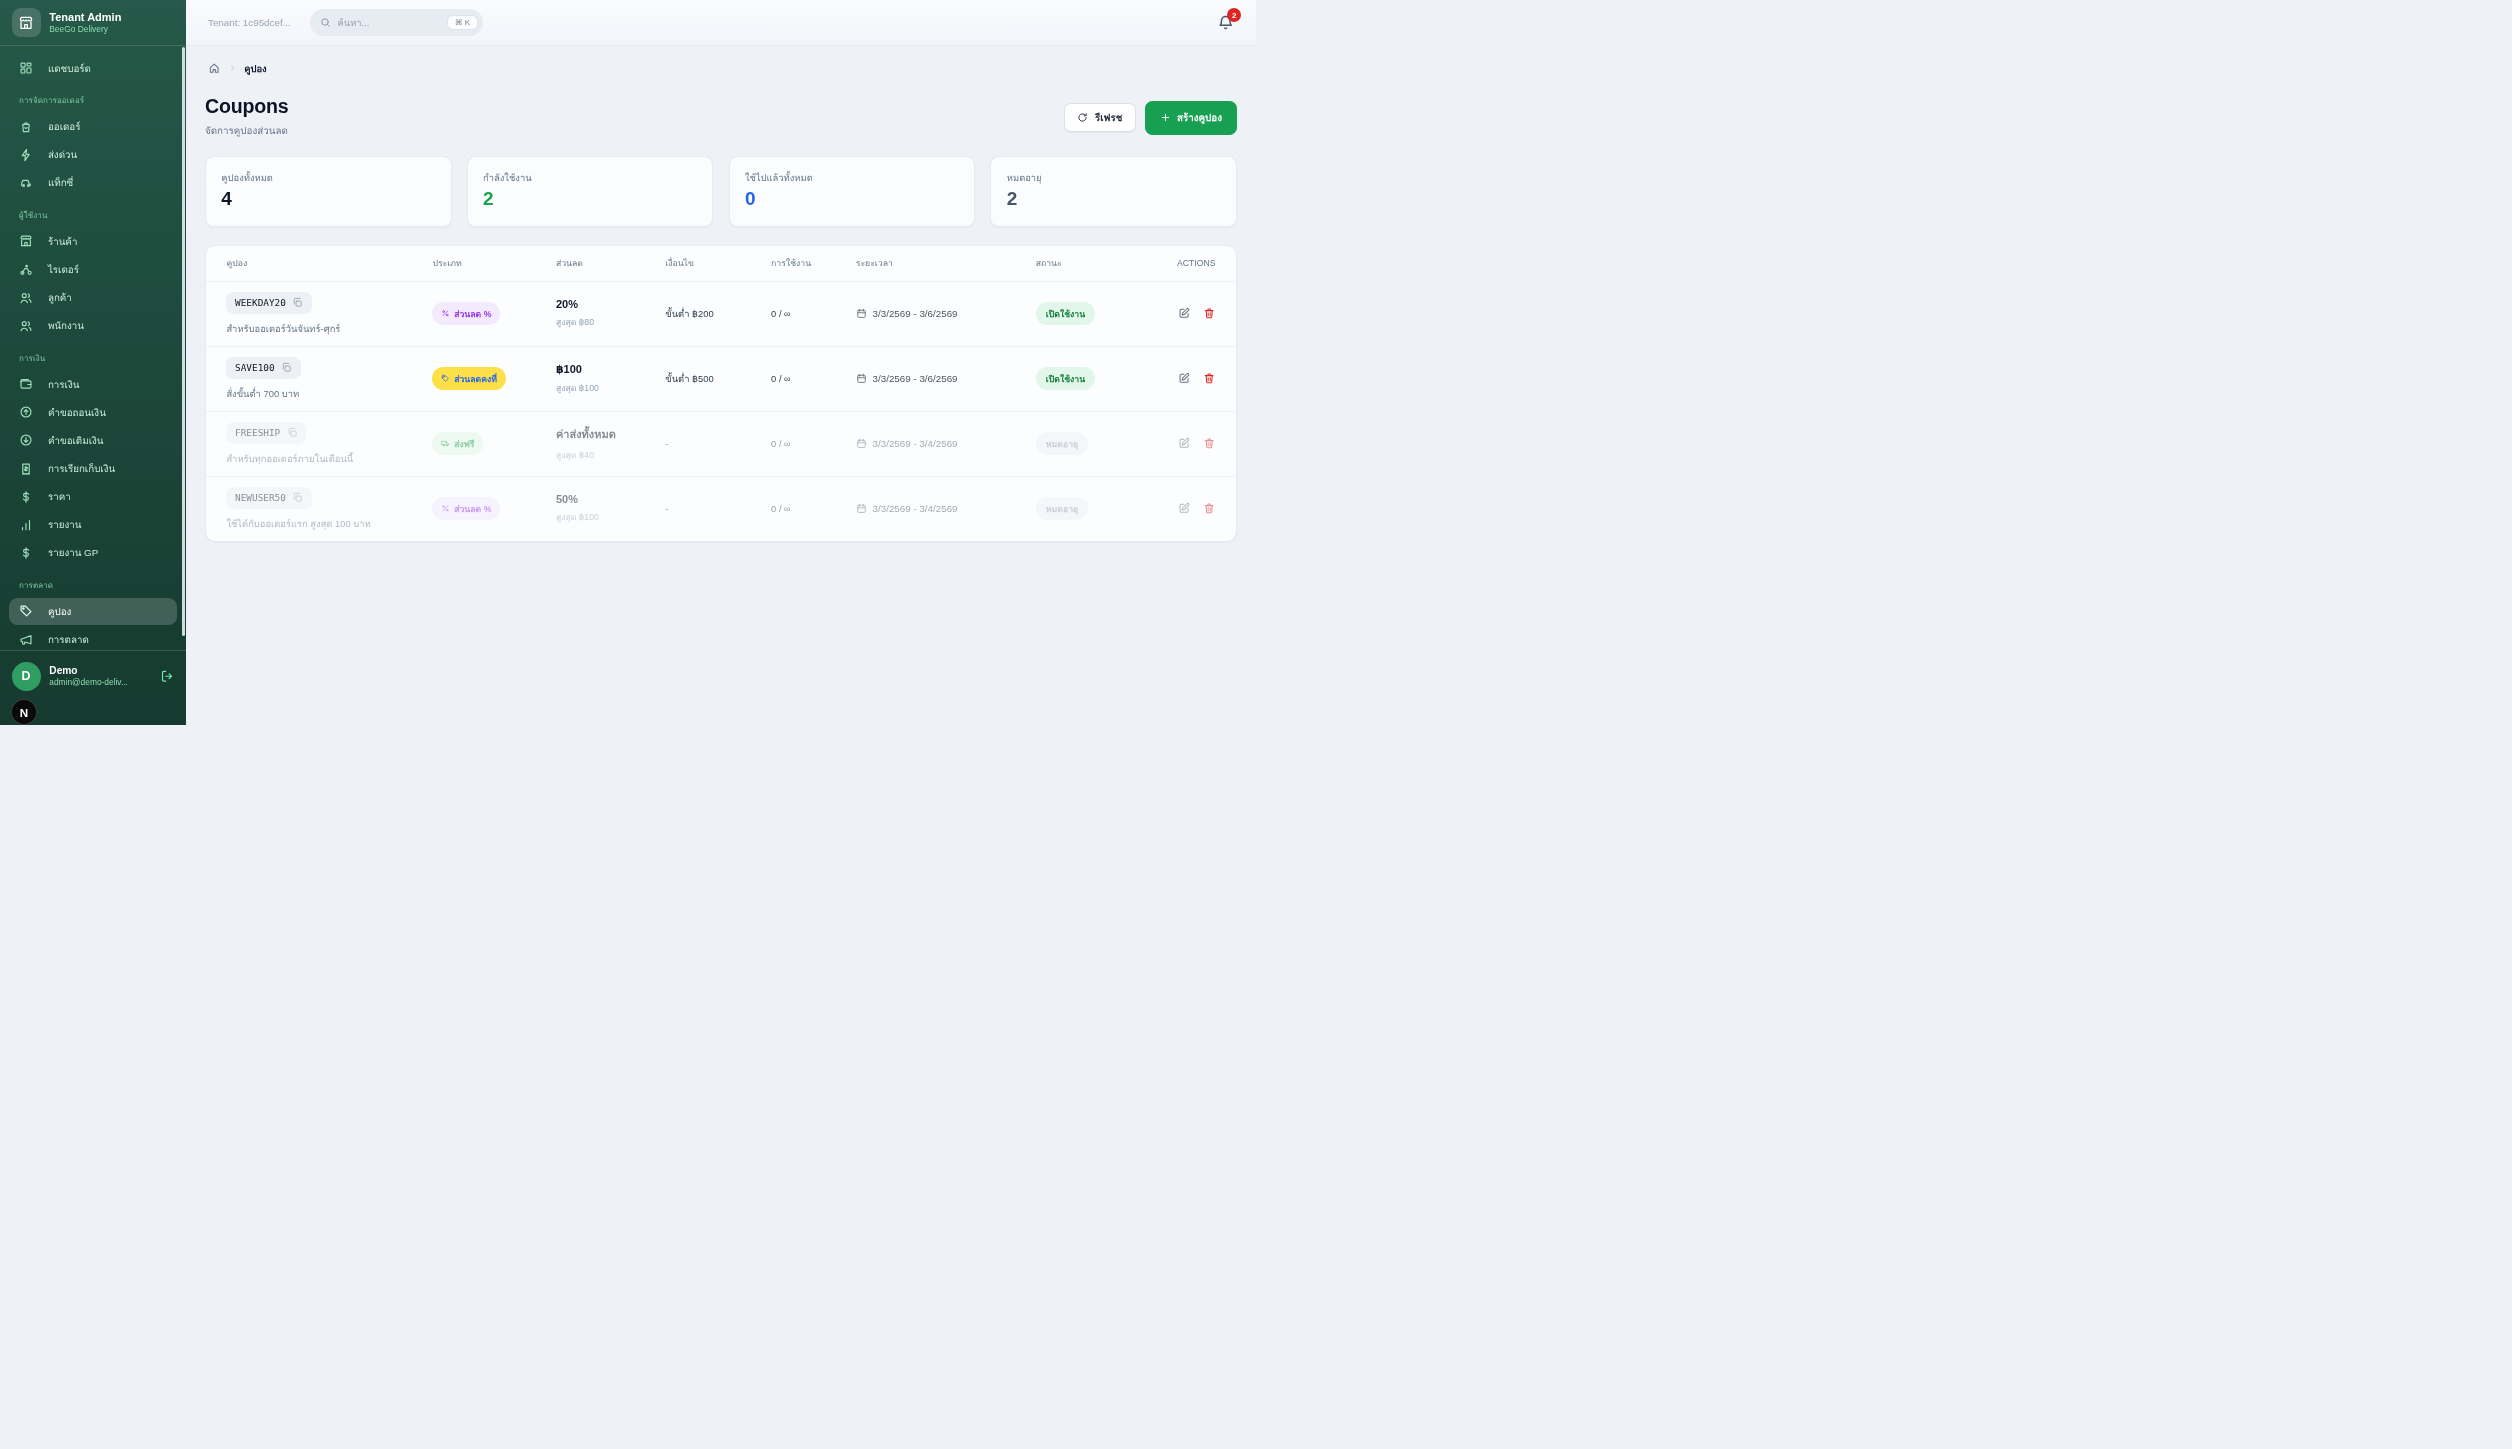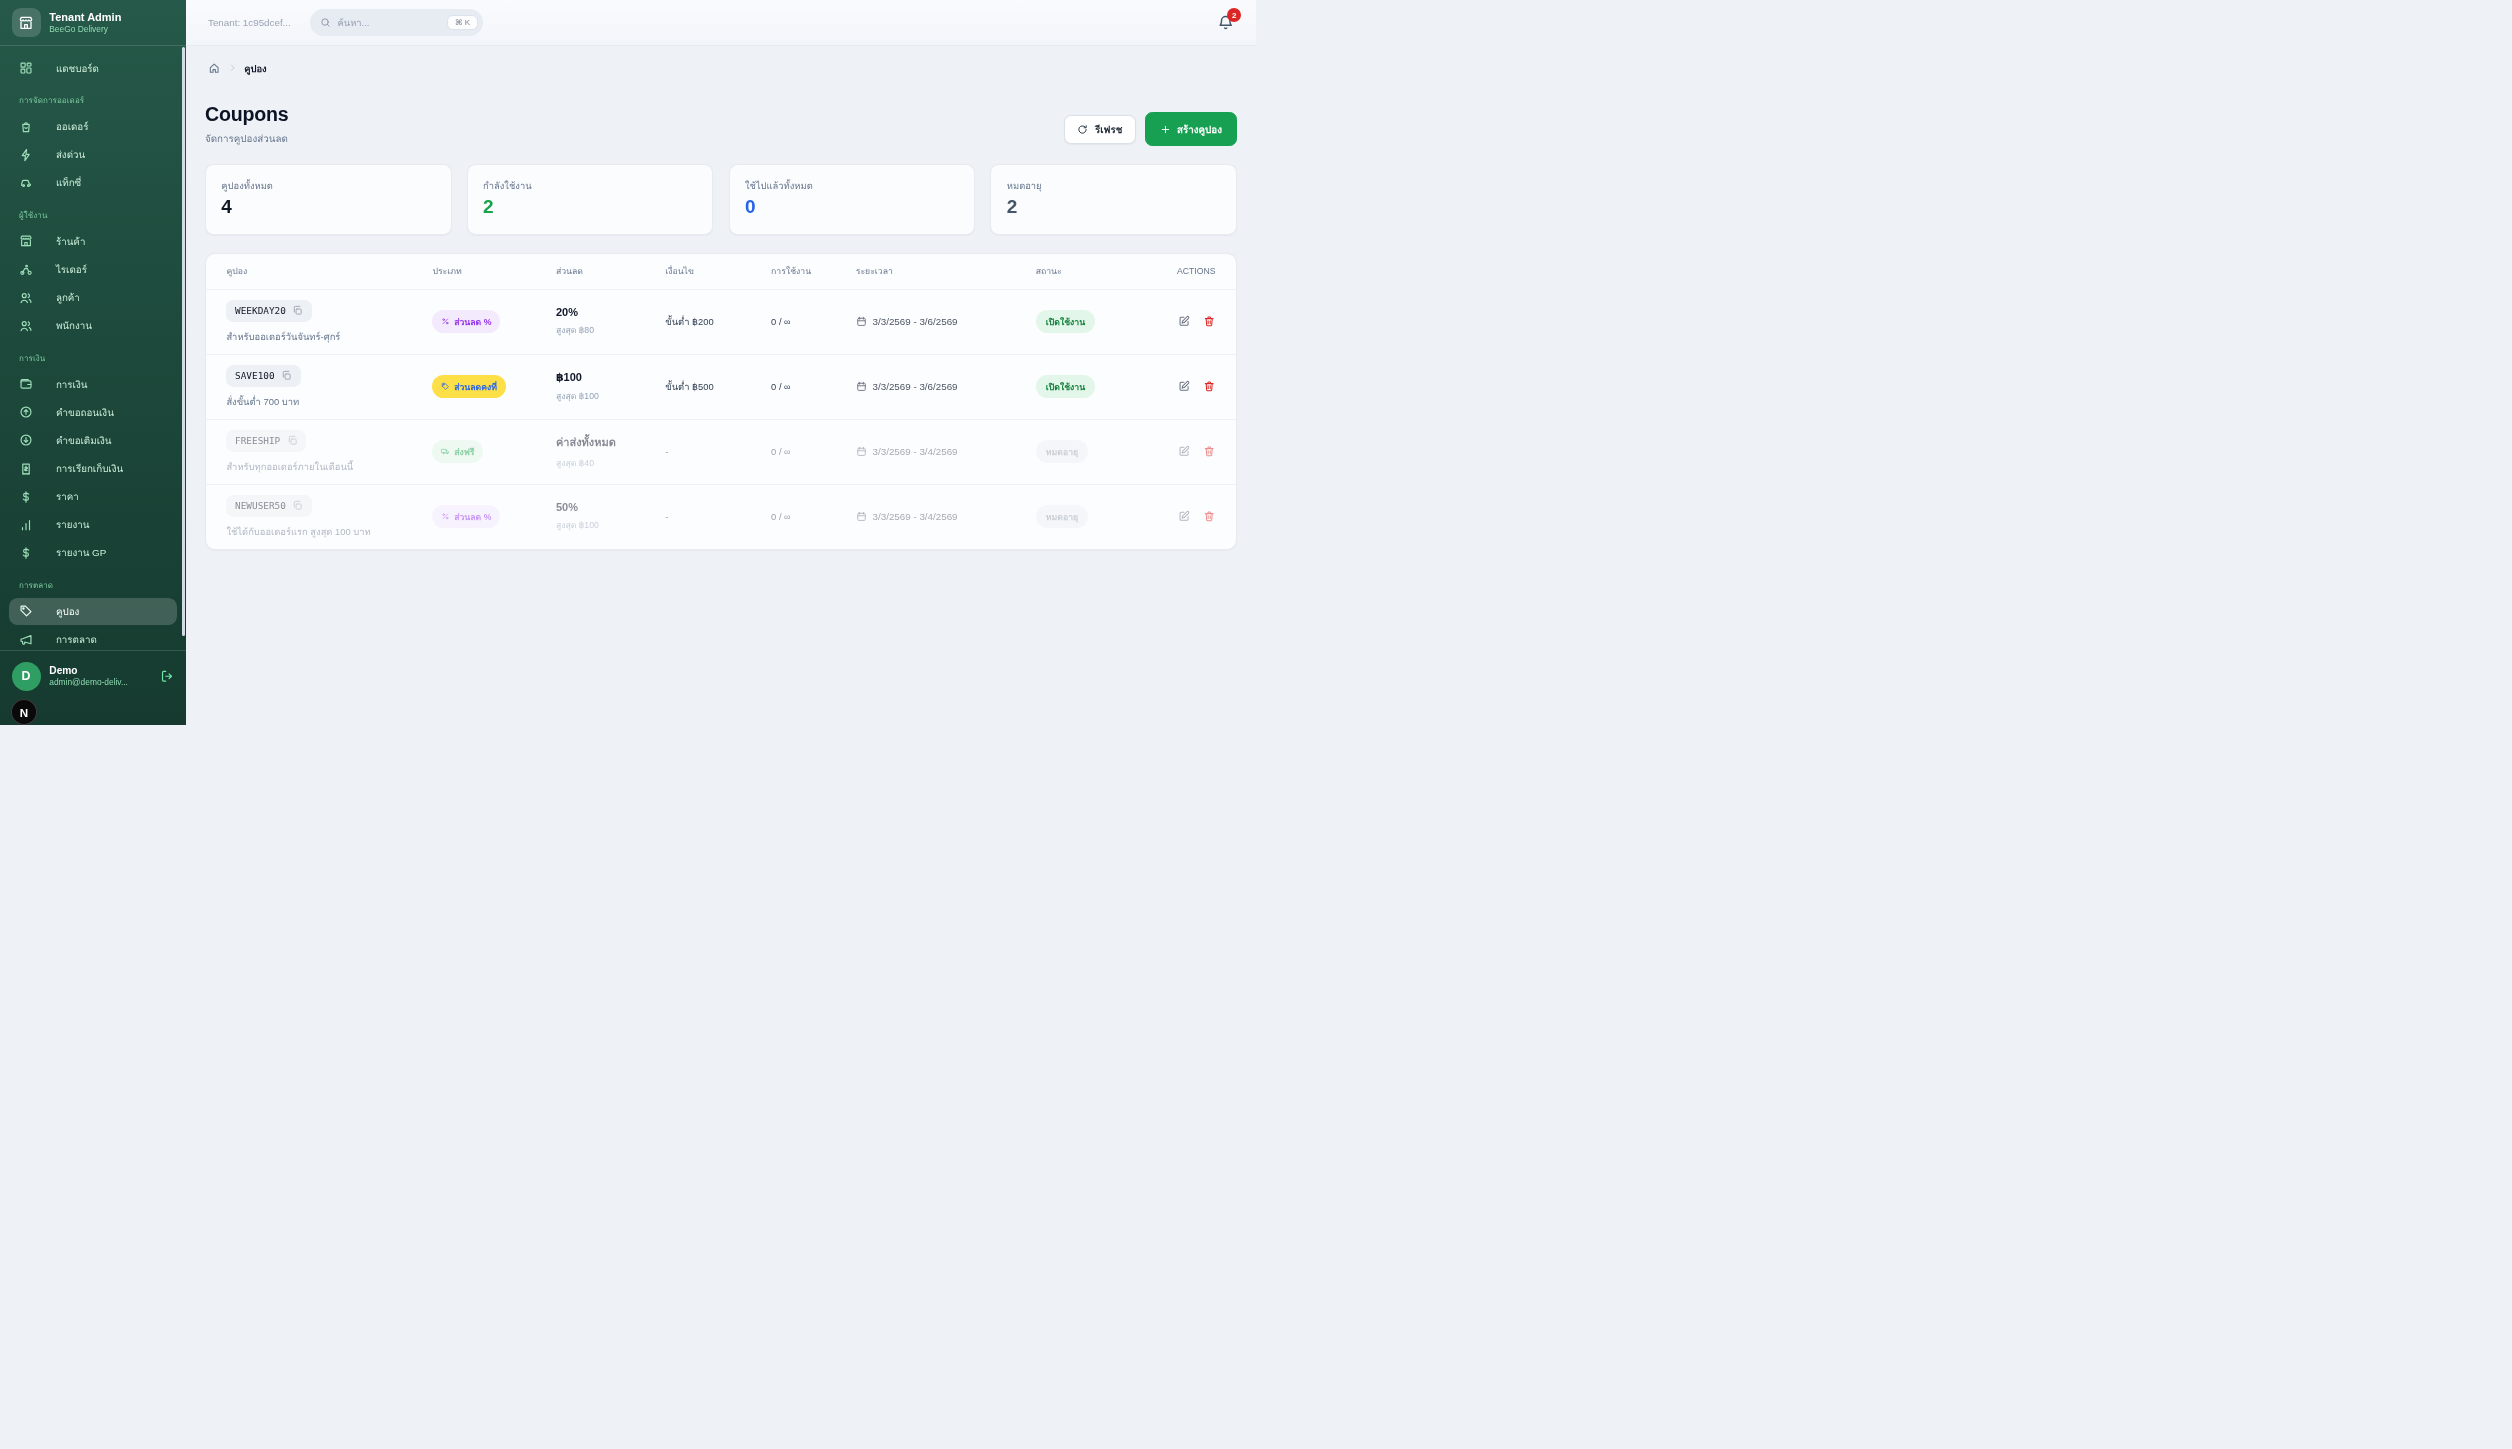--- a/index.html
+++ b/index.html
@@ -16,21 +16,21 @@
     display:flex; flex-direction:column; }
   .sb-header { height:46px; display:flex; align-items:center; gap:8.7px; padding:0 11.6px;
     border-bottom:0.7px solid rgba(255,255,255,.14); flex:0 0 46px; }
   .sb-logo { width:29px; height:29px; border-radius:8.7px; background:rgba(255,255,255,.16);
     color:#fff; display:flex; align-items:center; justify-content:center; }
   .sb-logo span { width:16px; height:16px; }
   .sb-title { font-size:11px; font-weight:700; color:#fff; line-height:1.25; }
   .sb-subtitle { font-size:8.4px; color:#8fdcb4; }
   .sb-nav { flex:1 1 auto; overflow:hidden; padding:7.3px 0 4.4px; }
   .nav-section { font-size:8px; color:#7cc9a0; padding:11.6px 19px 4.4px; letter-spacing:0.1px; }
-  .nav-item { display:flex; align-items:center; gap:23px; margin:1.5px 8.7px; padding:5.8px 10.2px;
+  .nav-item { display:flex; align-items:center; gap:15px; margin:1.5px 8.7px; padding:5.8px 10.2px;
     border-radius:8.7px; color:#cdeeda; }
   .nav-item .nav-icon { width:14px; height:14px; color:#9fdfba; flex:0 0 14px; }
   .nav-item .nav-label { font-size:9.8px; }
   .nav-item.active { background:rgba(255,255,255,.18); color:#ffffff; }
   .nav-item.active .nav-icon { color:#eafff3; }
   .sb-scrollbar { position:absolute; top:47px; bottom:89px; right:0.7px; width:3.6px;
     border-radius:2.2px; background:#dde4ee; opacity:.95; }
   .sb-user { flex:0 0 auto; border-top:0.7px solid rgba(255,255,255,.14); padding:10.2px 11.6px 4.4px;
     display:flex; align-items:center; gap:8.7px; }
   .sb-avatar { width:29px; height:29px; border-radius:50%; background:#2f9e63; color:#fff;
@@ -60,21 +60,21 @@
   .bell-badge { position:absolute; top:-5.8px; right:-7.3px; min-width:14px; height:14px; border-radius:7.3px;
     background:#dc2626; color:#fff; font-size:8px; font-weight:700; display:flex; align-items:center;
     justify-content:center; padding:0 2.9px; }
 
   .content { flex:1; padding:14.5px 19px 0; overflow:hidden; }
   .breadcrumb { display:flex; align-items:center; gap:7.3px; padding-left:2.9px; }
   .bc-home { width:12.4px; height:12.4px; color:#64748b; background:none; border:none; padding:0; }
   .bc-chevron { width:9.4px; height:9.4px; color:#b6bdc9; }
   .bc-current { font-size:9.4px; font-weight:700; color:#0f172a; }
 
-  .title-row { display:flex; align-items:flex-end; margin-top:27px; }
+  .title-row { display:flex; align-items:center; margin-top:19px; }
   .page-title { font-size:19.6px; font-weight:800; color:#0b1324; letter-spacing:-0.2px; }
   .page-subtitle { font-size:9.8px; color:#64748b; margin-top:5.8px; }
   .title-actions { margin-left:auto; display:flex; gap:8.7px; align-items:center; margin-top:2.9px; }
   .btn { display:inline-flex; align-items:center; gap:6.5px; height:29px; border-radius:7.3px;
     font-size:9.8px; font-weight:600; }
   .btn .b-icon { width:11px; height:11px; }
   .btn-outline { background:#fff; border:0.7px solid #dbe1ea; color:#1f2937; padding:0 12.4px;
     box-shadow:0 0.7px 1.5px rgba(16,24,40,.05); }
   .btn-primary { background:#17a052; border:0.7px solid #17a052; color:#fff; padding:16px 14px; }
 

